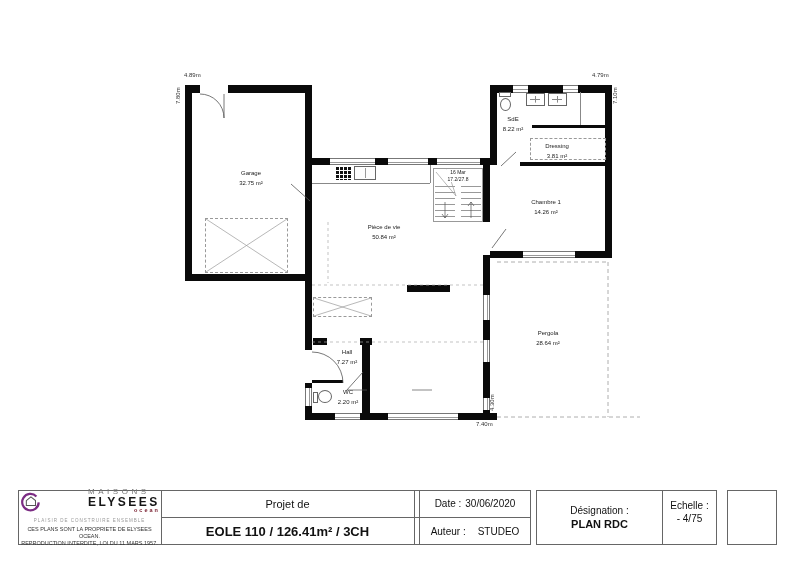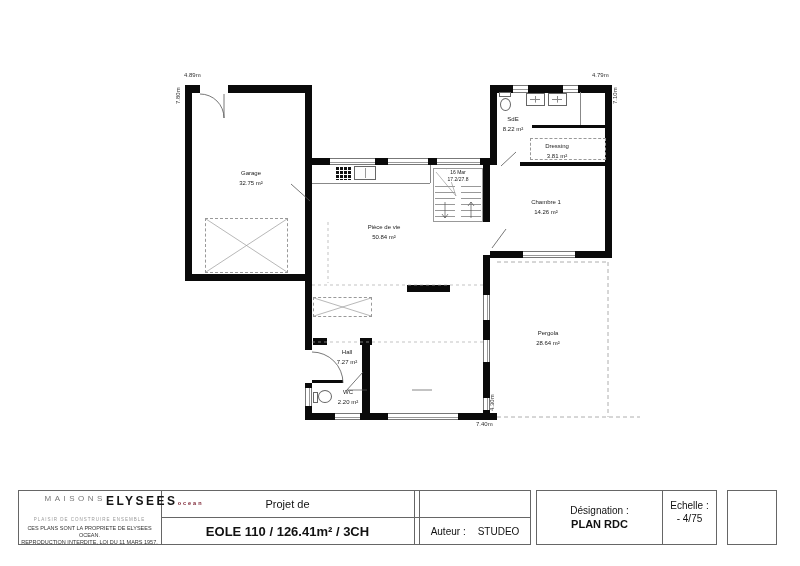--- a/index.html
+++ b/index.html
@@ -36,21 +36,21 @@
   .tbbox{position:absolute;border:1px solid #666;background:#fff;box-sizing:border-box;}
   .tbv{position:absolute;width:1px;background:#666;}
   .tbh{position:absolute;height:1px;background:#666;}
   .cell{position:absolute;display:flex;align-items:center;justify-content:center;color:#111;}
   .cell.col{flex-direction:column;}
   .u{font-size:11px;}
   .b{font-weight:bold;}
   .logo{position:absolute;left:18px;top:490px;width:143px;height:55px;display:flex;flex-direction:column;
         align-items:center;justify-content:center;gap:1px;}
   .logorow{display:flex;align-items:center;gap:3px;}
-  .brandcol{display:flex;flex-direction:row;line-height:1;margin-left:44px;}
+  .brandcol{display:flex;flex-direction:column;line-height:1;margin-left:44px;}
   .maisons{font-size:8px;letter-spacing:3.5px;color:#777;}
   .elysees{font-size:12px;font-weight:bold;letter-spacing:2.5px;color:#151515;}
   .ocean{font-size:5.5px;font-weight:bold;letter-spacing:2px;color:#7a2030;align-self:flex-end;}
   .prule{width:74px;height:2px;background:#7b2c83;margin:1px 0;}
   .tagline{font-size:4.5px;letter-spacing:1px;color:#999;}
   .copyright{font-size:5.5px;color:#333;text-align:center;line-height:1.3;margin-top:2px;}
 </style>
 </head>
 <body>
 
@@ -243,20 +243,24 @@
     </div>
   </div>
 
   <div class="cell" style="left:161px;top:490px;width:253px;height:27px">
     <span class="u">Projet de</span>
   </div>
   <div class="cell" style="left:161px;top:517px;width:253px;height:28px;font-size:13px">
     <span class="b">EOLE 110 / 126.41m² / 3CH</span>
   </div>
 
+  <div class="cell" style="left:419px;top:490px;width:112px;height:27px;font-size:10px;gap:4px">
+    <span>Date :</span>
+    <span>30/06/2020</span>
+  </div>
   <div class="cell col" style="left:536px;top:490px;width:127px;height:55px;font-size:10px;gap:2px">
     <span>Désignation :</span>
     <span class="b" style="font-size:11px">PLAN RDC</span>
   </div>
 
   <div class="cell" style="left:419px;top:517px;width:112px;height:28px;font-size:10px;gap:12px">
     <span>Auteur :</span>
     <span>STUDEO</span>
   </div>
 

